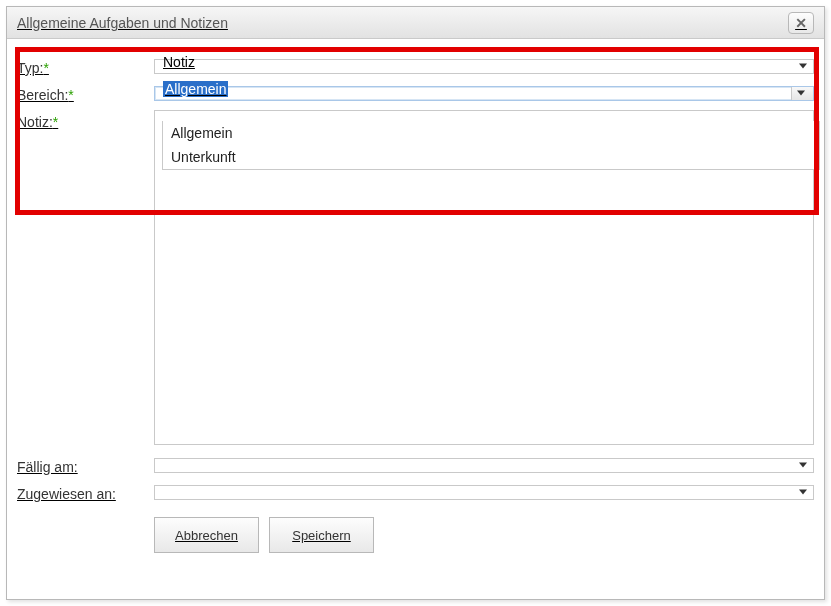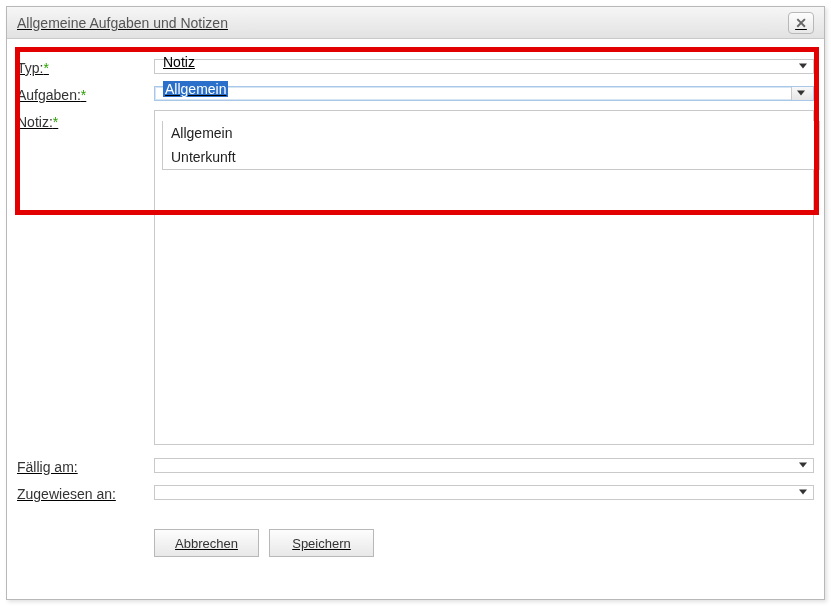--- a/index.html
+++ b/index.html
@@ -85,27 +85,26 @@
   }
   .textarea {
     width: 660px; height: 335px;
     border: 1px solid #c9c9c9;
     padding: 6px;
     resize: none;
     font-family: inherit; font-size: 14px;
   }
   .buttons { margin-top: 8px; display: flex; gap: 10px; }
   .btn {
-    min-width: 105px; height: 28px;
+    min-width: 105px; height: 36px;
     border: 1px solid #b8b8b8;
     background: linear-gradient(#fdfdfd, #e8e8e8);
     cursor: pointer;
     font-size: 13px;
     color: #333;
-    margin-top: 12px;
   }
 </style>
 </head>
 <body>
 
 <div class="outer-shadow">
   <div class="dialog">
     <div class="titlebar">
       <span class="title">Allgemeine Aufgaben und Notizen</span>
       <div class="close-btn">
@@ -124,21 +123,21 @@
           </td>
           <td>
             <div class="combo">
               <span>Notiz</span>
               <span class="arrow"></span>
             </div>
           </td>
         </tr>
         <tr>
           <td class="label">
-            <span>Aufgaben:</span><span class="req">*</span>
+            <span>Bereich:</span><span class="req">*</span>
           </td>
           <td>
             <div class="combo open">
               <span class="selected-hl">Allgemein</span>
               <span class="arrow-wrap"></span>
               <span class="arrow"></span>
             </div>
           </td>
         </tr>
         <tr>

